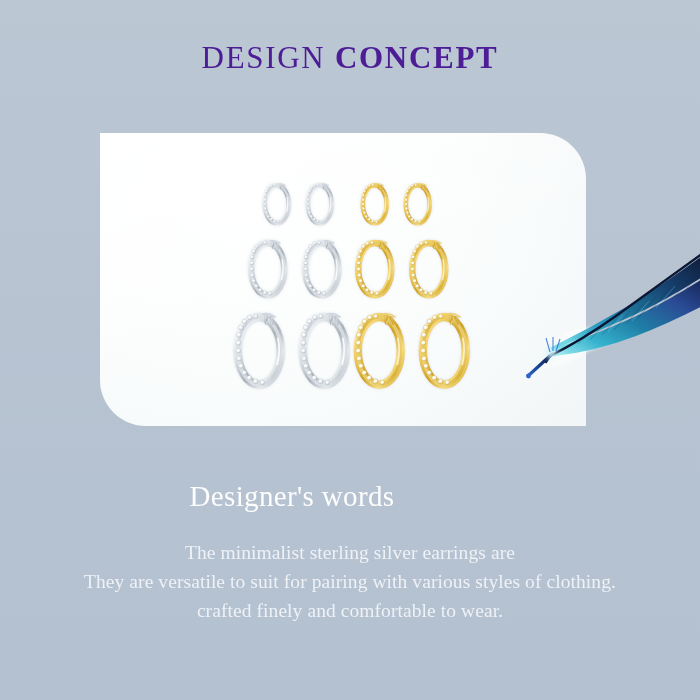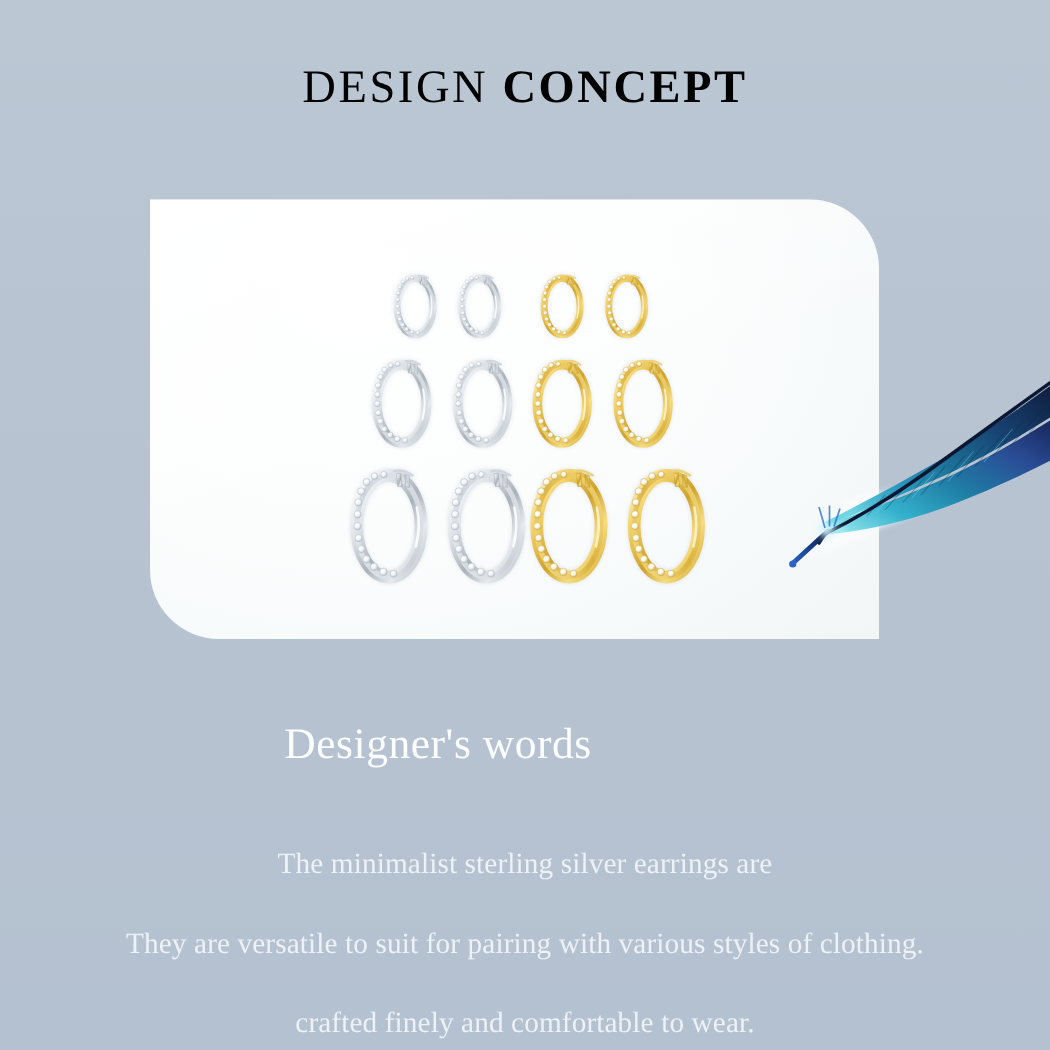--- a/index.html
+++ b/index.html
@@ -29,21 +29,21 @@
     position: absolute;
     top: 42px;
     left: 0;
     width: 700px;
     text-align: center;
     line-height: 1;
   }
   .title-text {
     font-size: 31px;
     letter-spacing: 0.055em;
-    color: #000000;
+    color: #4c1d95;
     white-space: nowrap;
   }
   .title-light { font-weight: 400; }
   .title-bold  { font-weight: 700; }
 
   
   #product-card {
     position: absolute;
     left: 100px;
     top: 133px;
@@ -98,21 +98,21 @@
     position: absolute;
     top: 538px;
     left: 0;
     width: 700px;
     text-align: center;
     color: #eef2f7;
     font-size: 19.5px;
     line-height: 29px;
     letter-spacing: 0.004em;
   }
-  #designer-body .line { display: block; white-space: nowrap; margin-top: 24px; }
+  #designer-body .line { display: block; white-space: nowrap; }
 </style>
 </head>
 <body>
 
 <div id="page"></div>
 
 <div id="title-block">
   <span class="title-text">
     <span class="title-light">DESIGN</span><span>&nbsp;</span><span class="title-bold">CONCEPT</span>
   </span>

